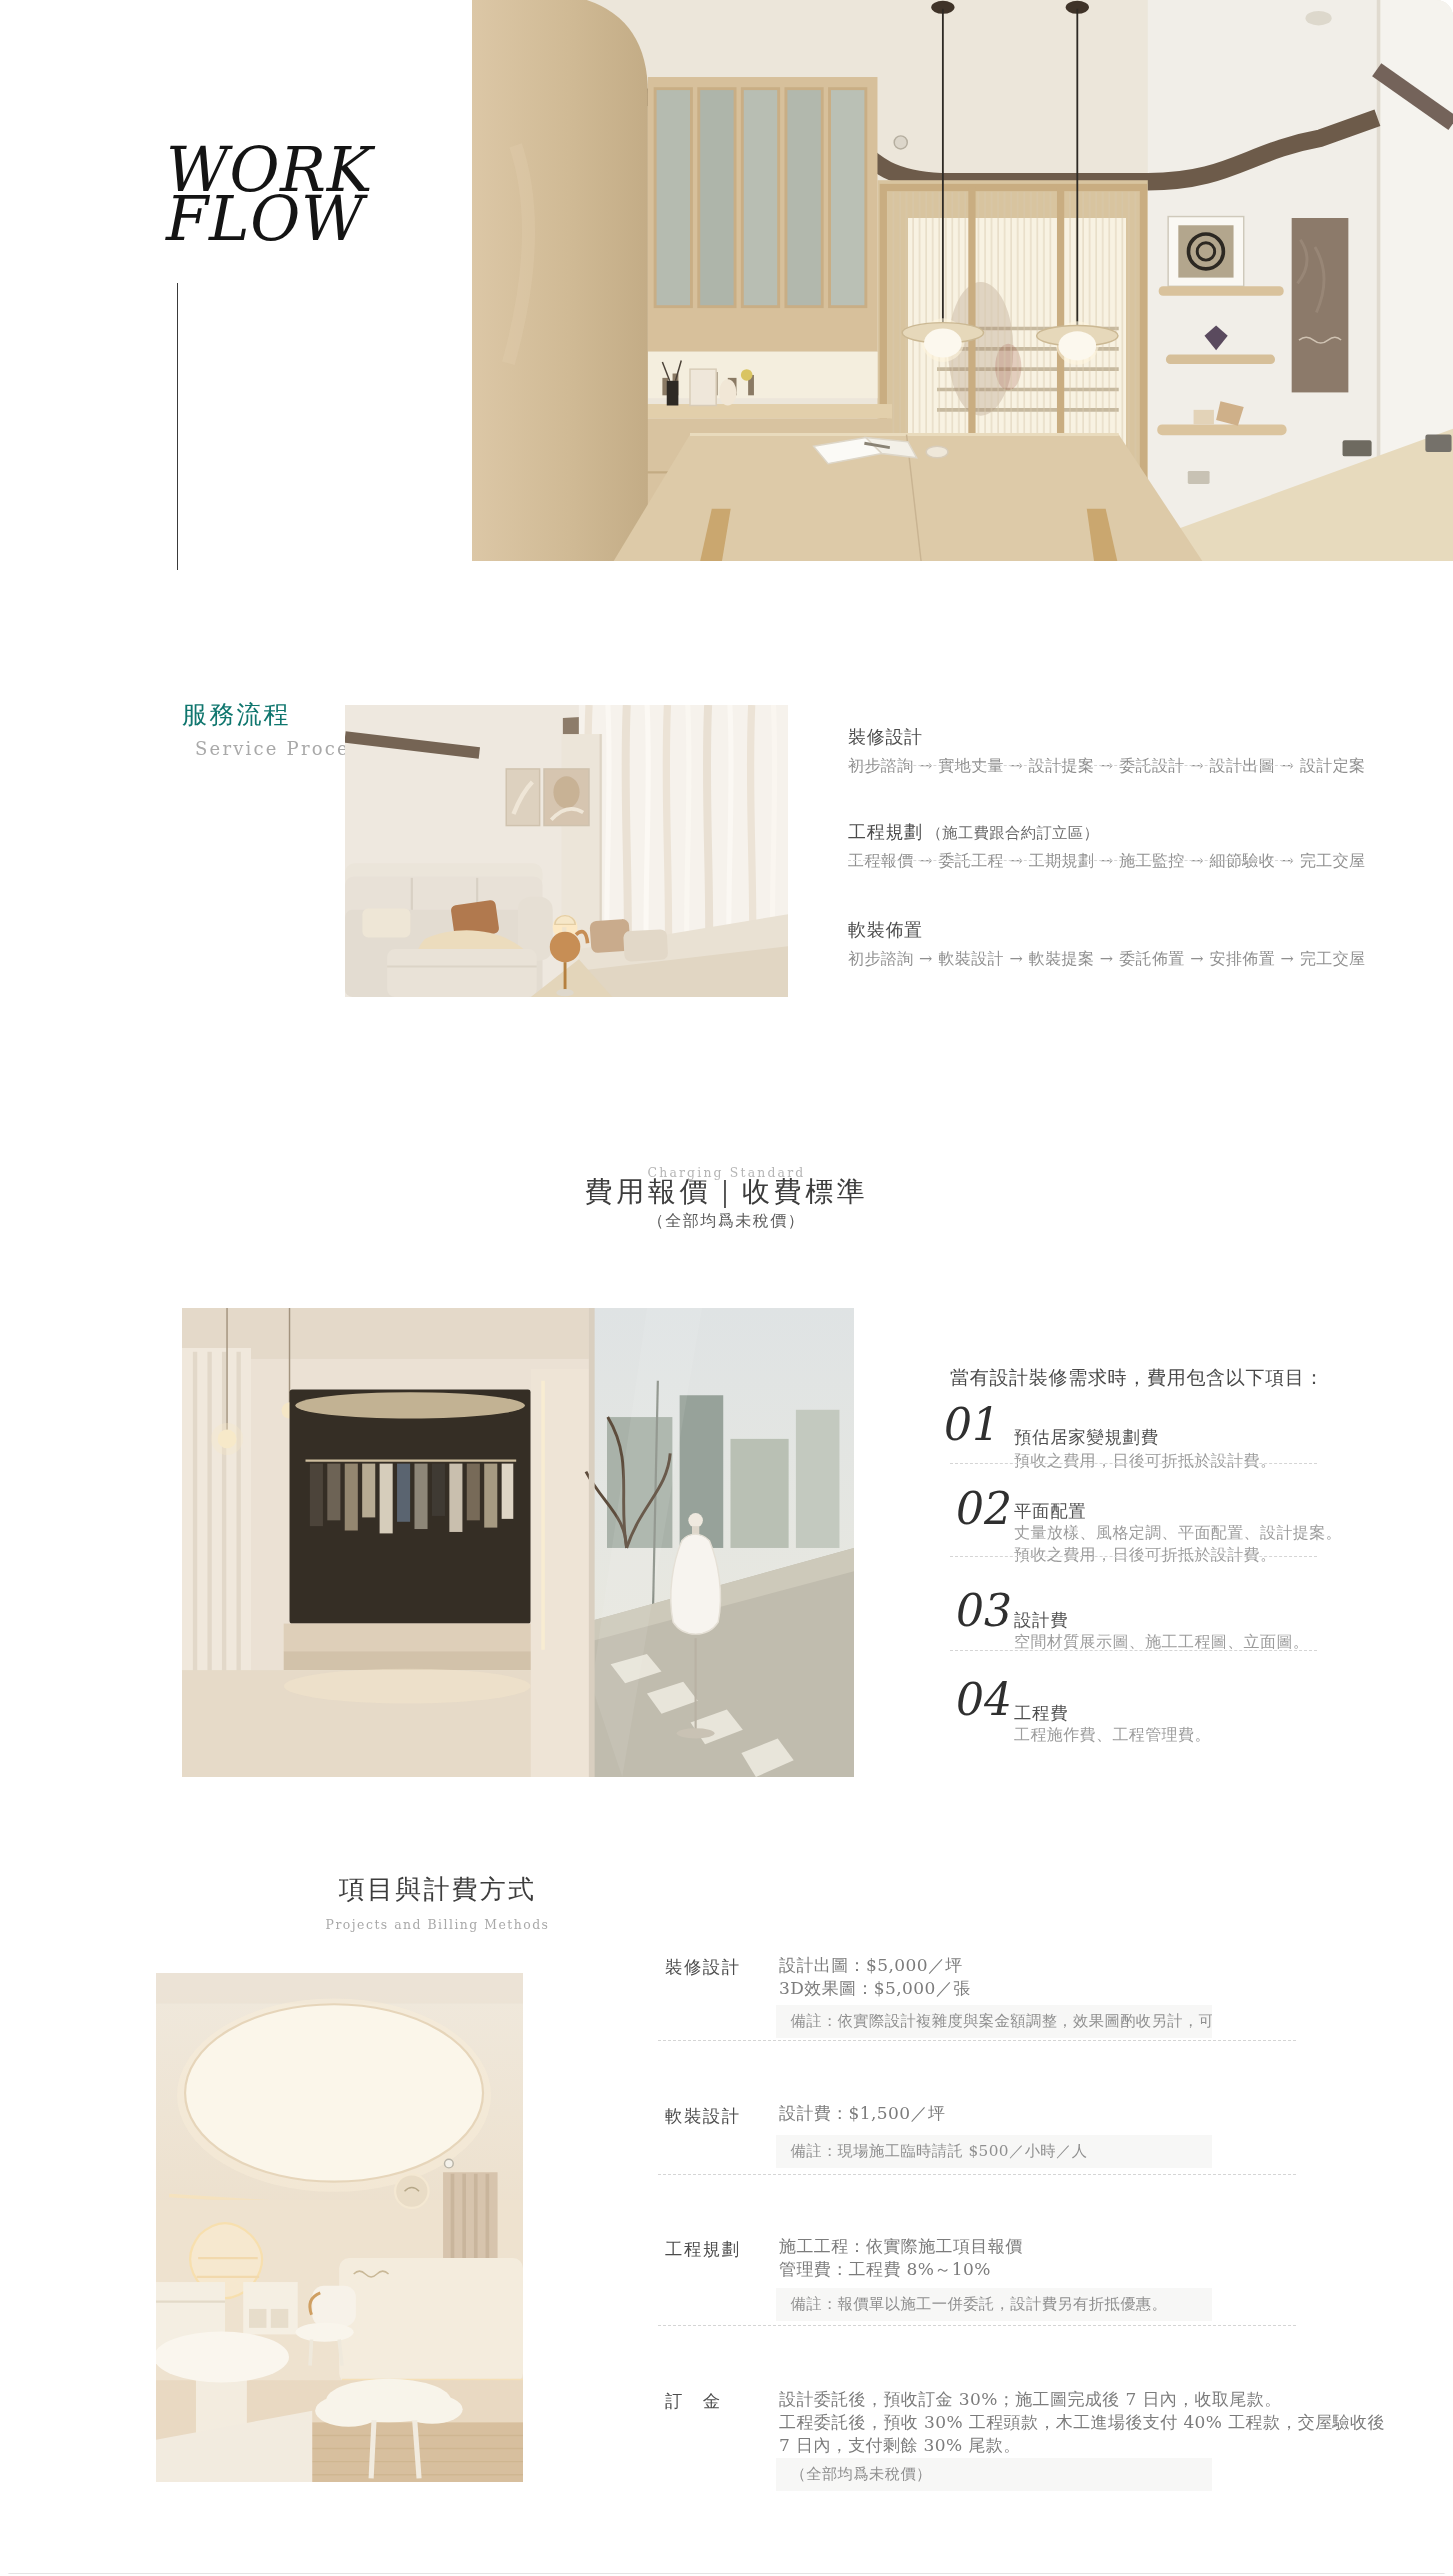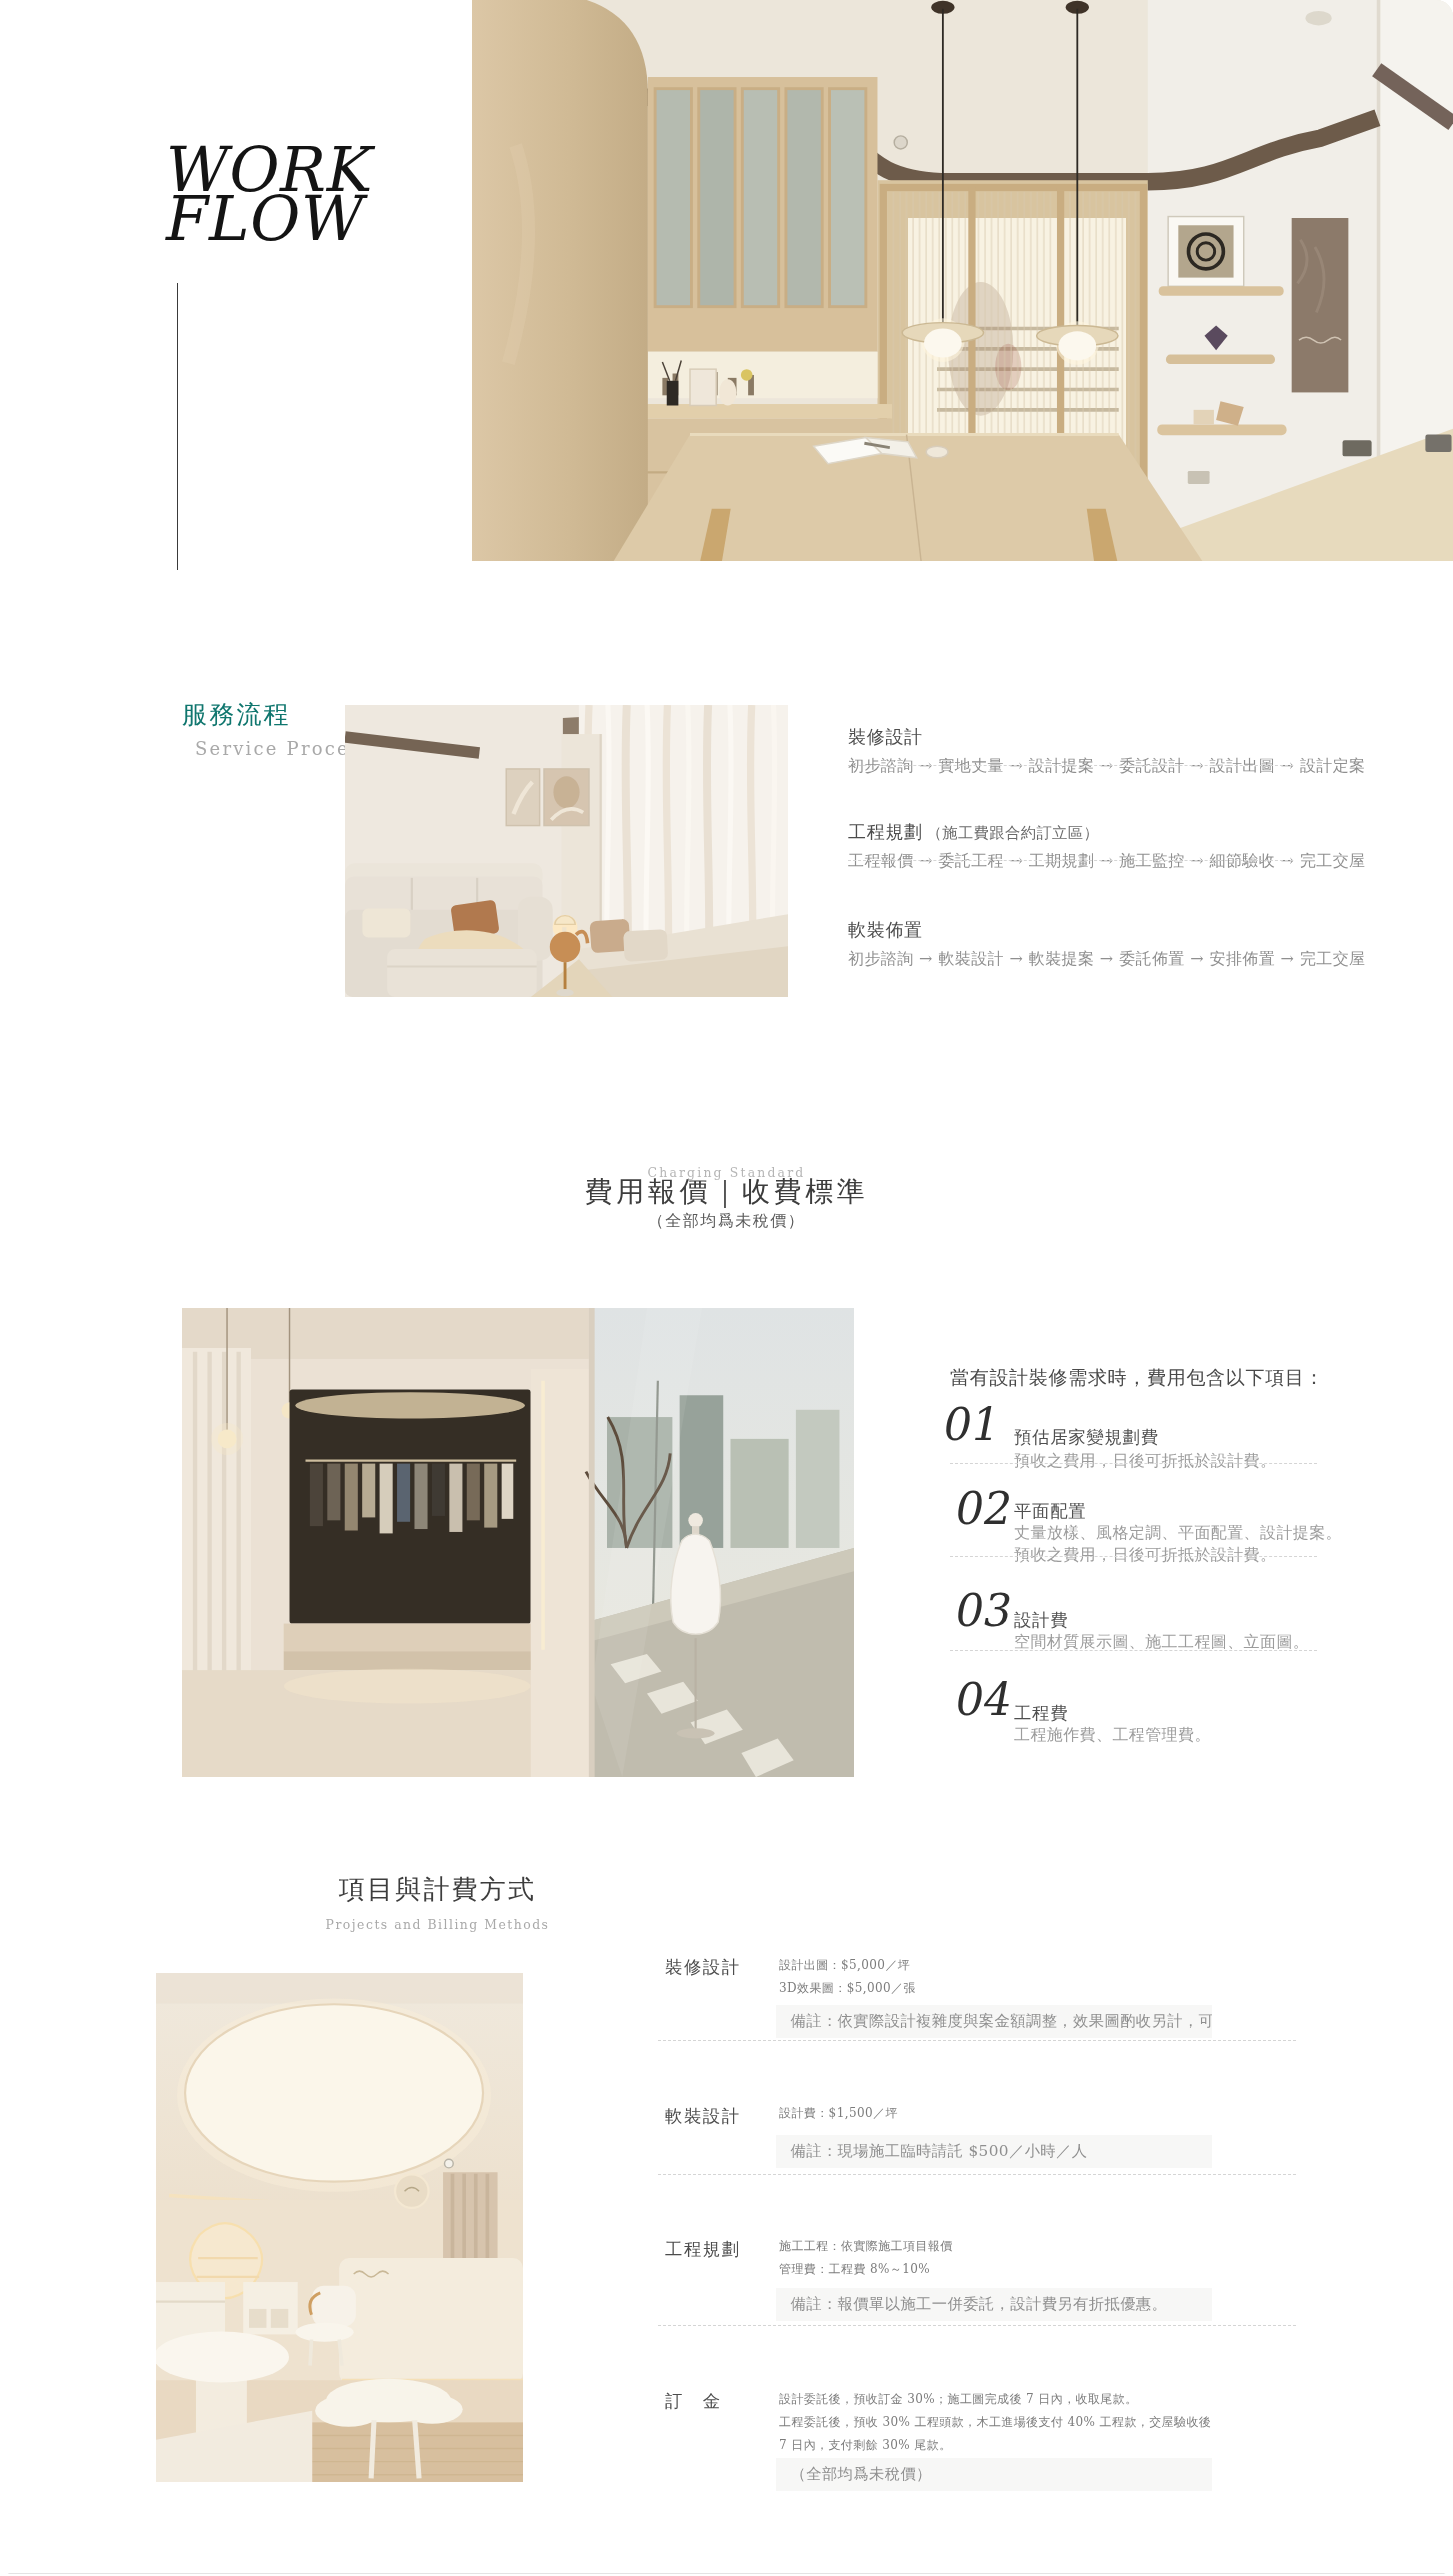--- a/index.html
+++ b/index.html
@@ -30,21 +30,21 @@
   .chg-sub{left:0;top:1211px;width:1453px;font-size:16px;letter-spacing:1.5px;color:#5a5a5a;}
   
   .fee-heading{left:950px;top:1341px;font-size:19px;color:#494949;letter-spacing:0.7px;}
   .fee-num{font-size:44px;line-height:45px;font-style:italic;color:#2f2f2f;}
   .fee-title{font-size:17.4px;color:#4f4f4f;letter-spacing:0.7px;}
   .fee-desc{font-size:16px;line-height:22px;color:#9c9c9c;letter-spacing:0.4px;}
   
   .pb-head-title{font-size:26px;letter-spacing:2.2px;color:#3d3d3d;}
   .pb-head-sub{font-size:12.4px;letter-spacing:1.5px;color:#a9a9a9;}
   .bill-label{font-size:17.4px;color:#4c4c4c;letter-spacing:1.5px;}
-  .bill-line{font-size:12px;line-height:22px;color:#7c7c7c;letter-spacing:0.4px;}
+  .bill-line{font-size:17px;line-height:22px;color:#7c7c7c;letter-spacing:0.4px;}
   .note-box{left:776px;width:436px;height:33px;background:#f7f7f6;box-sizing:border-box;
             padding:0 14.5px;line-height:33px;font-size:15.3px;color:#8f8f8f;letter-spacing:0.4px;overflow:hidden;}
   .bottom-line{left:0;top:2573px;width:1453px;border-top:1.5px solid #e3e3e3;height:0;}
 </style>
 </head>
 <body>
 
 <div id="page">
 
   <div class="abs workflow-title">

